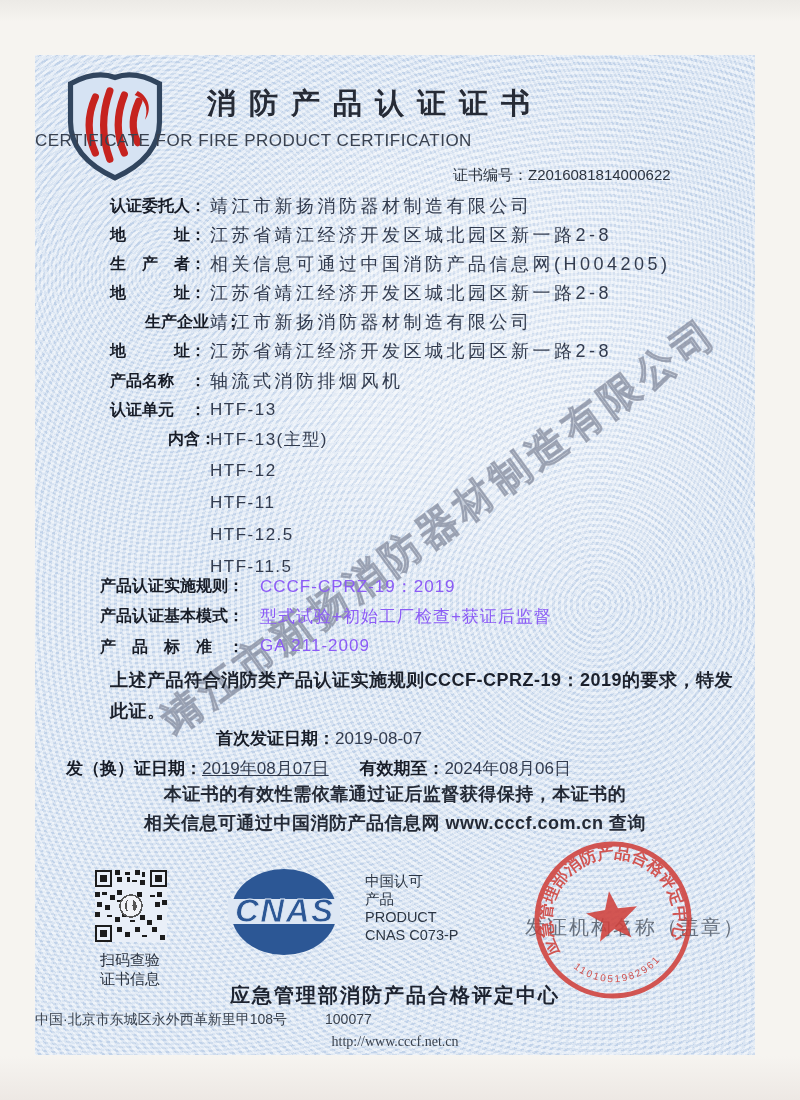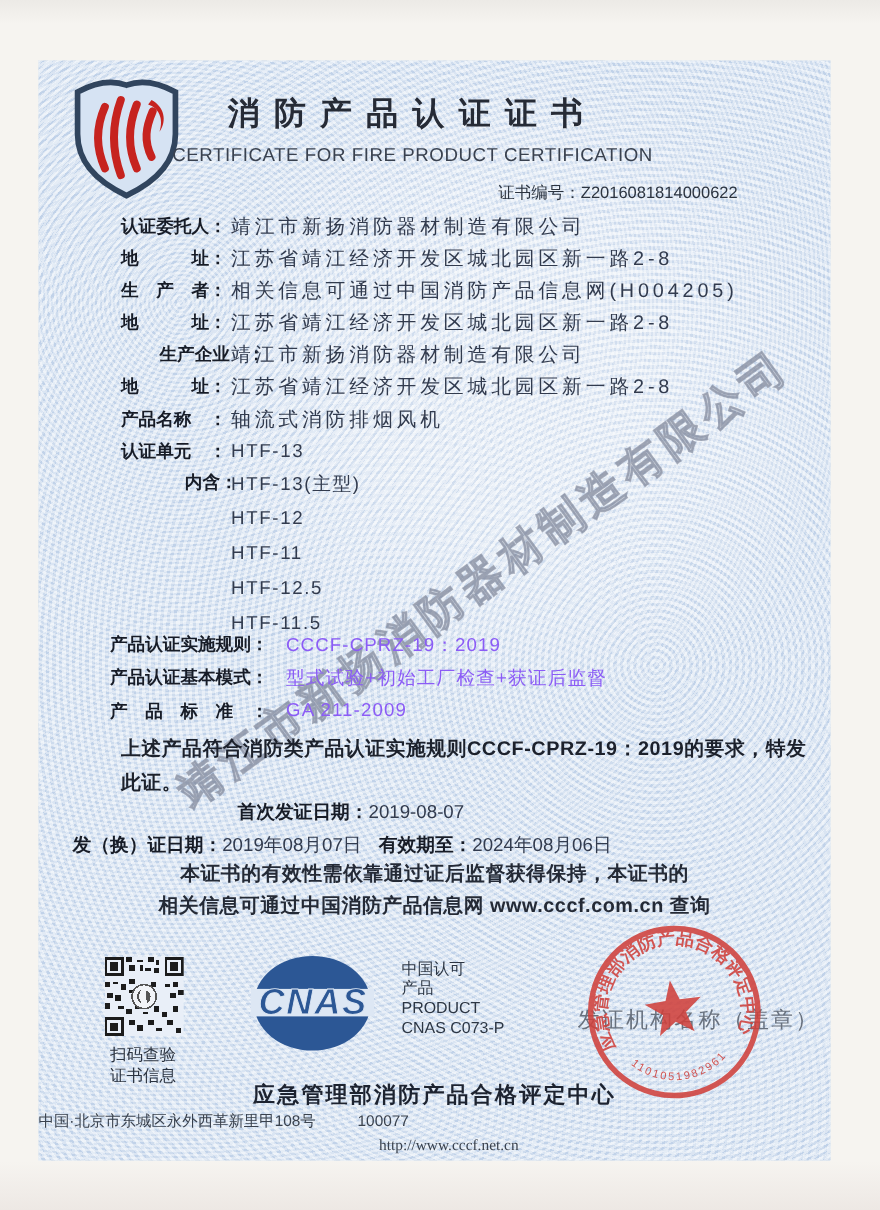--- a/index.html
+++ b/index.html
@@ -21,21 +21,21 @@
   
   .watermark{
     position:absolute;left:150px;top:702px;transform-origin:0 0;transform:rotate(-36deg);
     font-size:40px;font-weight:700;letter-spacing:5px;white-space:nowrap;
     color:rgba(148,156,172,.40);-webkit-text-stroke:1px rgba(118,126,145,.55);
     z-index:1;pointer-events:none;
   }
   .z2{z-index:2;}
   
   .title-cn{left:35px;top:84px;width:680px;text-align:center;font-size:29px;font-weight:700;letter-spacing:13px;color:#262b36;}
-  .title-en{left:35px;top:131px;width:680px;text-align:center;font-size:17px;letter-spacing:.5px;color:#39414f;}
+  .title-en{left:35px;top:131px;width:680px;font-size:17px;letter-spacing:.5px;color:#39414f;}
   .cert-no{left:453px;top:166px;font-size:15px;color:#2c3440;}
   
   .row{left:110px;font-size:16px;white-space:nowrap;}
   .row .lbl{font-weight:700;color:#171c27;}
   .row .val{position:absolute;left:100px;top:-2px;font-size:18px;letter-spacing:3.5px;color:#323b4e;white-space:nowrap;}
   .row .val.latin{letter-spacing:1.5px;font-size:17px;top:0;}
   .inner{left:168px;font-size:16px;}
   .inner .lbl{font-weight:700;color:#171c27;}
   .inner .val{position:absolute;left:42px;top:-1px;font-size:17px;letter-spacing:1.5px;color:#323b4e;white-space:nowrap;}
   .htf{left:210px;font-size:17px;letter-spacing:1.5px;color:#323b4e;}
@@ -46,21 +46,21 @@
   .drow{font-size:17px;white-space:nowrap;color:#323b4e;}
   .drow .lbl{font-weight:700;color:#171c27;}
   .notice{left:35px;width:720px;text-align:center;font-size:18px;font-weight:600;color:#242a36;letter-spacing:.5px;}
   
   .qr-caption{left:84px;top:950px;width:92px;text-align:center;font-size:15px;line-height:19px;color:#2b3340;}
   .accred{left:365px;top:872px;font-size:14.5px;line-height:18px;color:#2c3644;}
   .issuer-label{left:525px;top:914px;font-size:20px;letter-spacing:2px;color:#68717e;}
   .footer-org{left:35px;top:982px;width:720px;text-align:center;font-size:20px;font-weight:700;letter-spacing:2px;color:#1d2330;}
   .footer-addr{left:35px;top:1011px;width:720px;font-size:14px;color:#3a424e;}
   .footer-addr .post{margin-left:38px;}
-  .footer-url{left:48px;top:1034px;width:720px;text-align:center;font-size:14px;color:#3a424e;font-family:"Liberation Serif",serif;}
+  .footer-url{left:35px;top:1034px;width:720px;text-align:center;font-size:14px;color:#3a424e;font-family:"Liberation Serif",serif;}
   .seal{opacity:.88;}
 </style>
 </head>
 <body>
 
 <div class="panel"></div>
 
 <div class="watermark">靖江市新扬消防器材制造有限公司</div>
 
 <svg class="abs z2" style="left:58px;top:64px;" width="114" height="120" viewBox="0 0 110 116">
@@ -97,21 +97,21 @@
 <div class="abs z2 rrow" style="top:606px;"><span class="lbl">产品认证基本模式：</span><span class="val">型式试验+初始工厂检查+获证后监督</span></div>
 <div class="abs z2 rrow" style="top:637px;"><span class="lbl">产　品　标　准　：</span><span class="val">GA 211-2009</span></div>
 
 <div class="abs z2 statement" style="top:668px;">上述产品符合消防类产品认证实施规则CCCF-CPRZ-19：2019的要求，特发</div>
 <div class="abs z2 statement" style="top:699px;">此证。</div>
 
 <div class="abs z2 drow" style="left:216px;top:727px;">
   <span class="lbl">首次发证日期：</span><span>2019-08-07</span>
 </div>
 <div class="abs z2 drow" style="left:66px;top:757px;">
-  <span class="lbl">发（换）证日期：</span><span style="margin-right:11px;">2019年08月07日</span>
+  <span class="lbl">发（换）证日期：</span><span style="margin-right:26px;text-decoration:underline;">2019年08月07日</span>
   <span class="lbl">有效期至：</span><span>2024年08月06日</span>
 </div>
 
 <div class="abs z2 notice" style="top:782px;">本证书的有效性需依靠通过证后监督获得保持，本证书的</div>
 <div class="abs z2 notice" style="top:811px;">相关信息可通过中国消防产品信息网 www.cccf.com.cn 查询</div>
 
 <svg class="abs z2" style="left:95px;top:868px;" width="72" height="76" viewBox="0 0 29 29" shape-rendering="crispEdges">
   <rect x="0" y="0" width="29" height="29" fill="#e9eff8"></rect>
   <g fill="#1c1c1c">
     <rect x="0" y="0" width="7" height="7"></rect>

